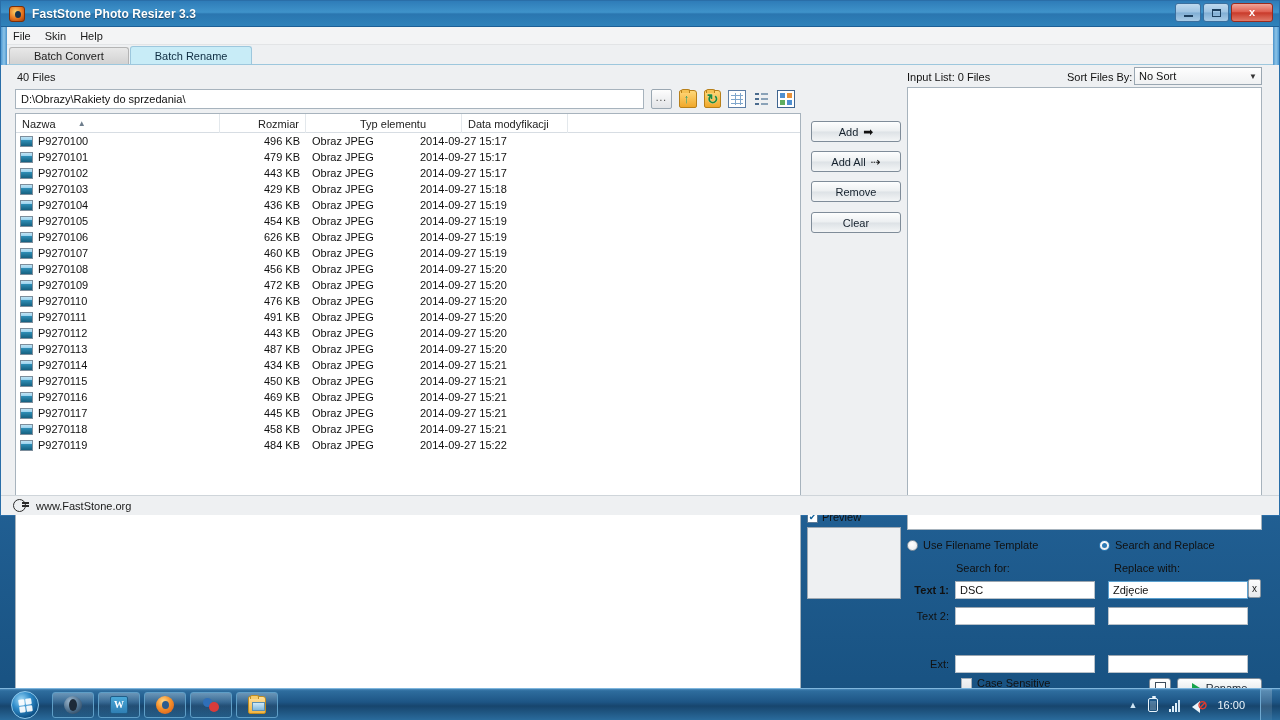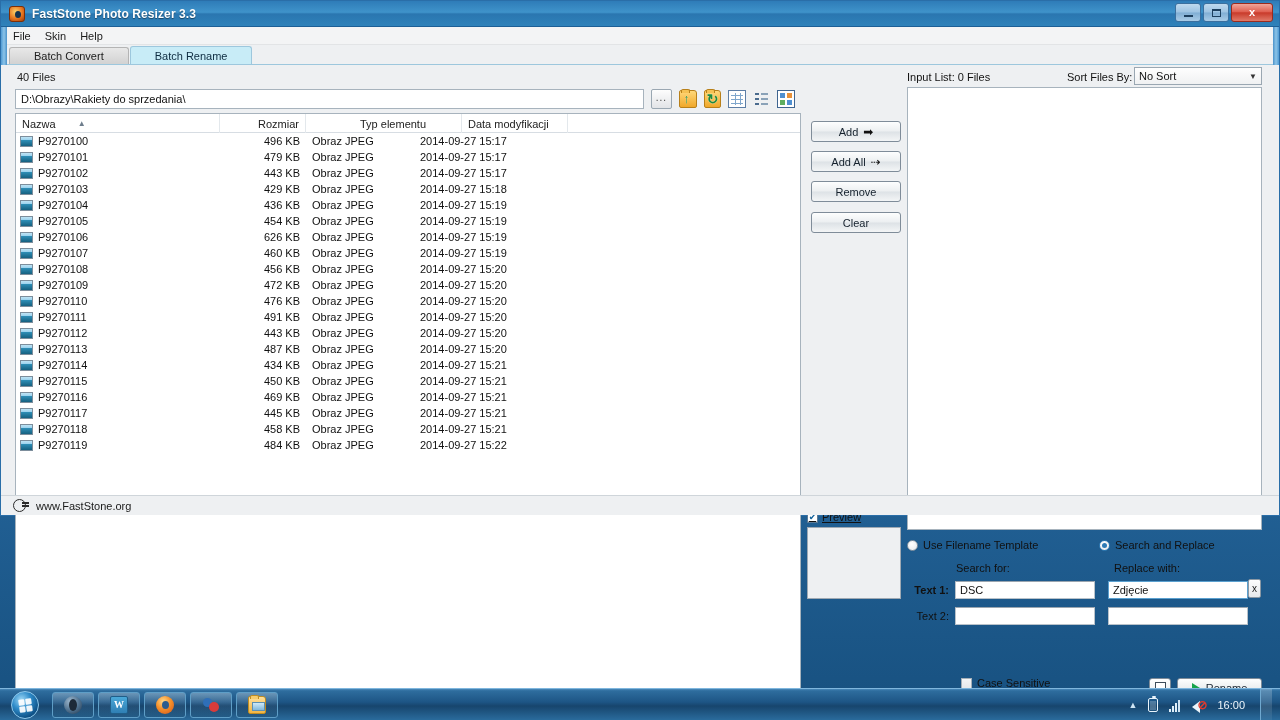--- a/index.html
+++ b/index.html
@@ -143,21 +143,21 @@
     border: 1px solid #7f8c99; border-radius: 3px; font-size: 11px; color: #15212d;
     background: linear-gradient(180deg,#fdfefe 0%,#eceff1 48%,#dde2e6 52%,#f3f5f6 100%);
     display: flex; align-items: center; justify-content: center; gap: 5px; }
   #btn-add { top: 56px; }
   #btn-addall { top: 86px; }
   #btn-remove { top: 116px; }
   #btn-clear { top: 147px; }
   .arrow-r { font-size: 12px; line-height: 1; color: #111; }
 
   #preview-wrap { position: absolute; left: 806px; top: 446px; width: 96px; }
-  #preview-check { display: flex; align-items: center; gap: 4px; font-size: 11px; color: #111; text-decoration: underline; }
+  #preview-check { display: flex; align-items: center; gap: 4px; font-size: 11px; color: #111; }
   .cbx { width: 11px; height: 11px; border: 1px solid #5b7a96; background: #fff;
     display: inline-flex; align-items: center; justify-content: center; flex: 0 0 11px; }
   .cbx.checked::after { content: "✔"; font-size: 9px; color: #15639b; line-height: 1; }
   #preview-box { width: 94px; height: 72px; margin-top: 4px;
     background: #eef0f2; border: 1px solid #9fa9b3; }
 
   
   #input-list-label { position: absolute; left: 906px; top: 6px; font-size: 11px; color: #111; }
   #sort-label { position: absolute; left: 1066px; top: 6px; font-size: 11px; color: #111; }
   #sort-select { position: absolute; left: 1133px; top: 2px; width: 128px; height: 18px;
@@ -598,20 +598,25 @@
         <span class="sr-in">DSC</span>
         <span class="sr-in replace focused">Zdjęcie</span>
       </div>
       <div id="clear-x">x</div>
 
       <div class="sr-row" id="row-t2">
         <span class="sr-label">Text 2:</span>
         <span class="sr-in"></span>
         <span class="sr-in replace"></span>
       </div>
+      <div class="sr-row" id="row-ext">
+        <span class="sr-label">Ext:</span>
+        <span class="sr-in"></span>
+        <span class="sr-in replace"></span>
+      </div>
 
       <div id="case-row">
         <span class="cbx off"></span>
         <span>Case Sensitive</span>
       </div>
 
       <div id="btn-preview-sm">
         <span class="mag"></span>
       </div>
       <div id="btn-rename">

